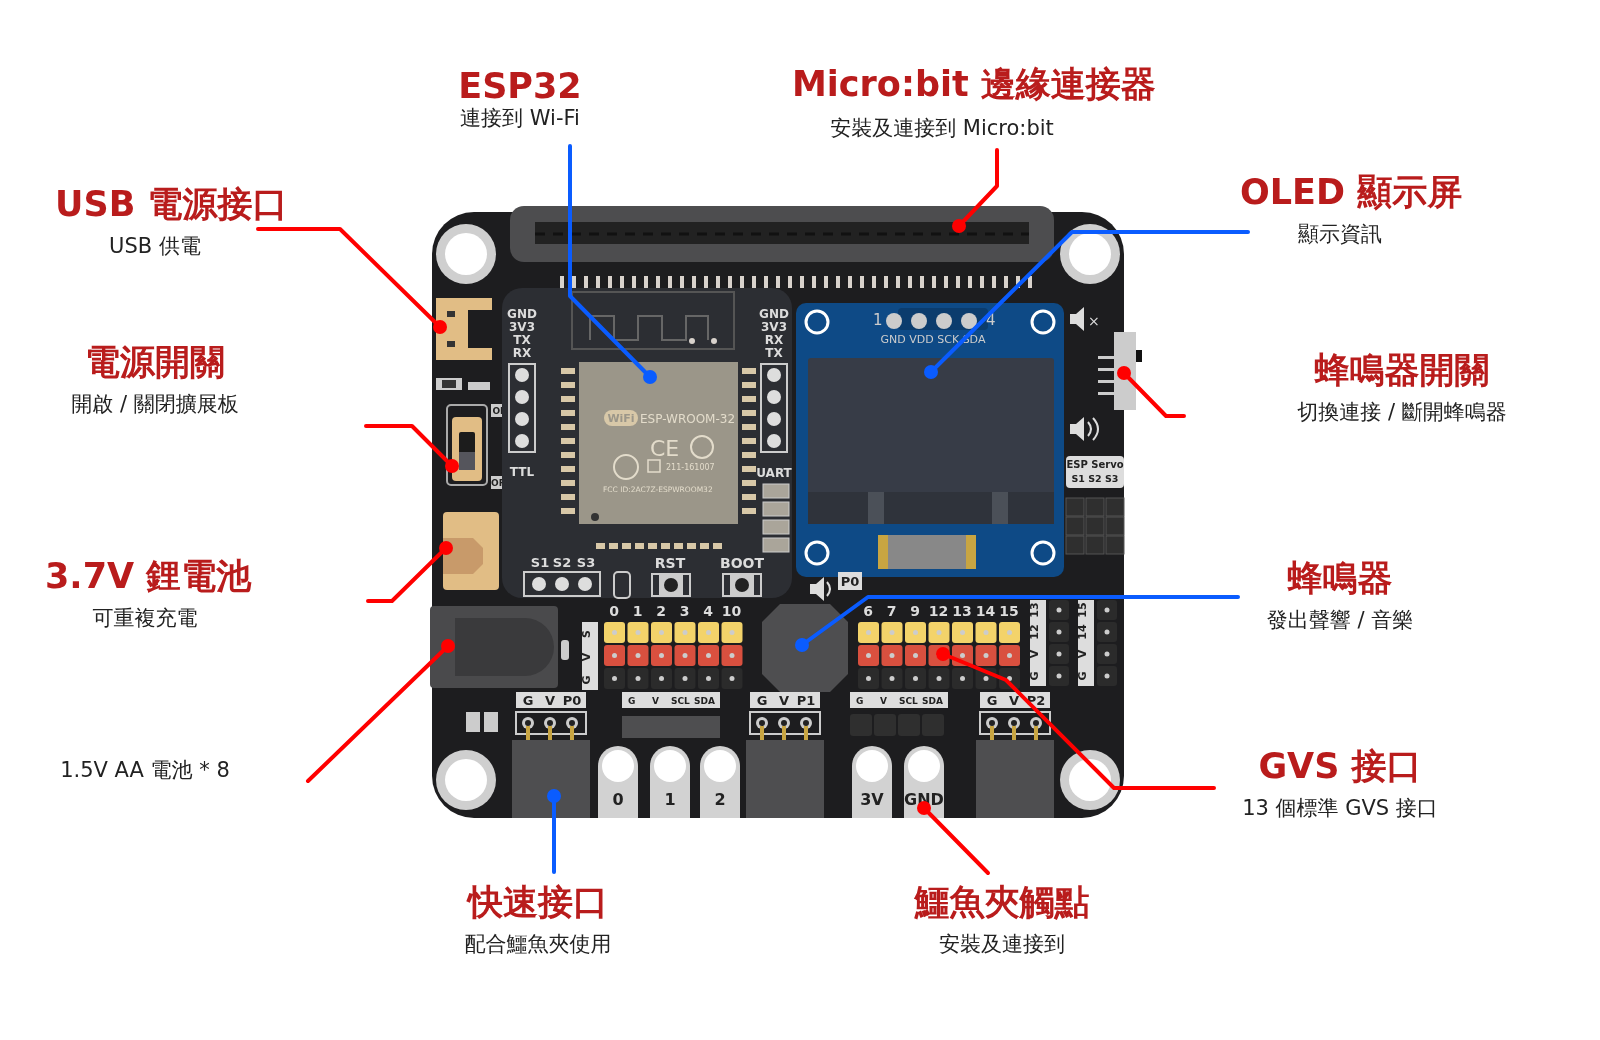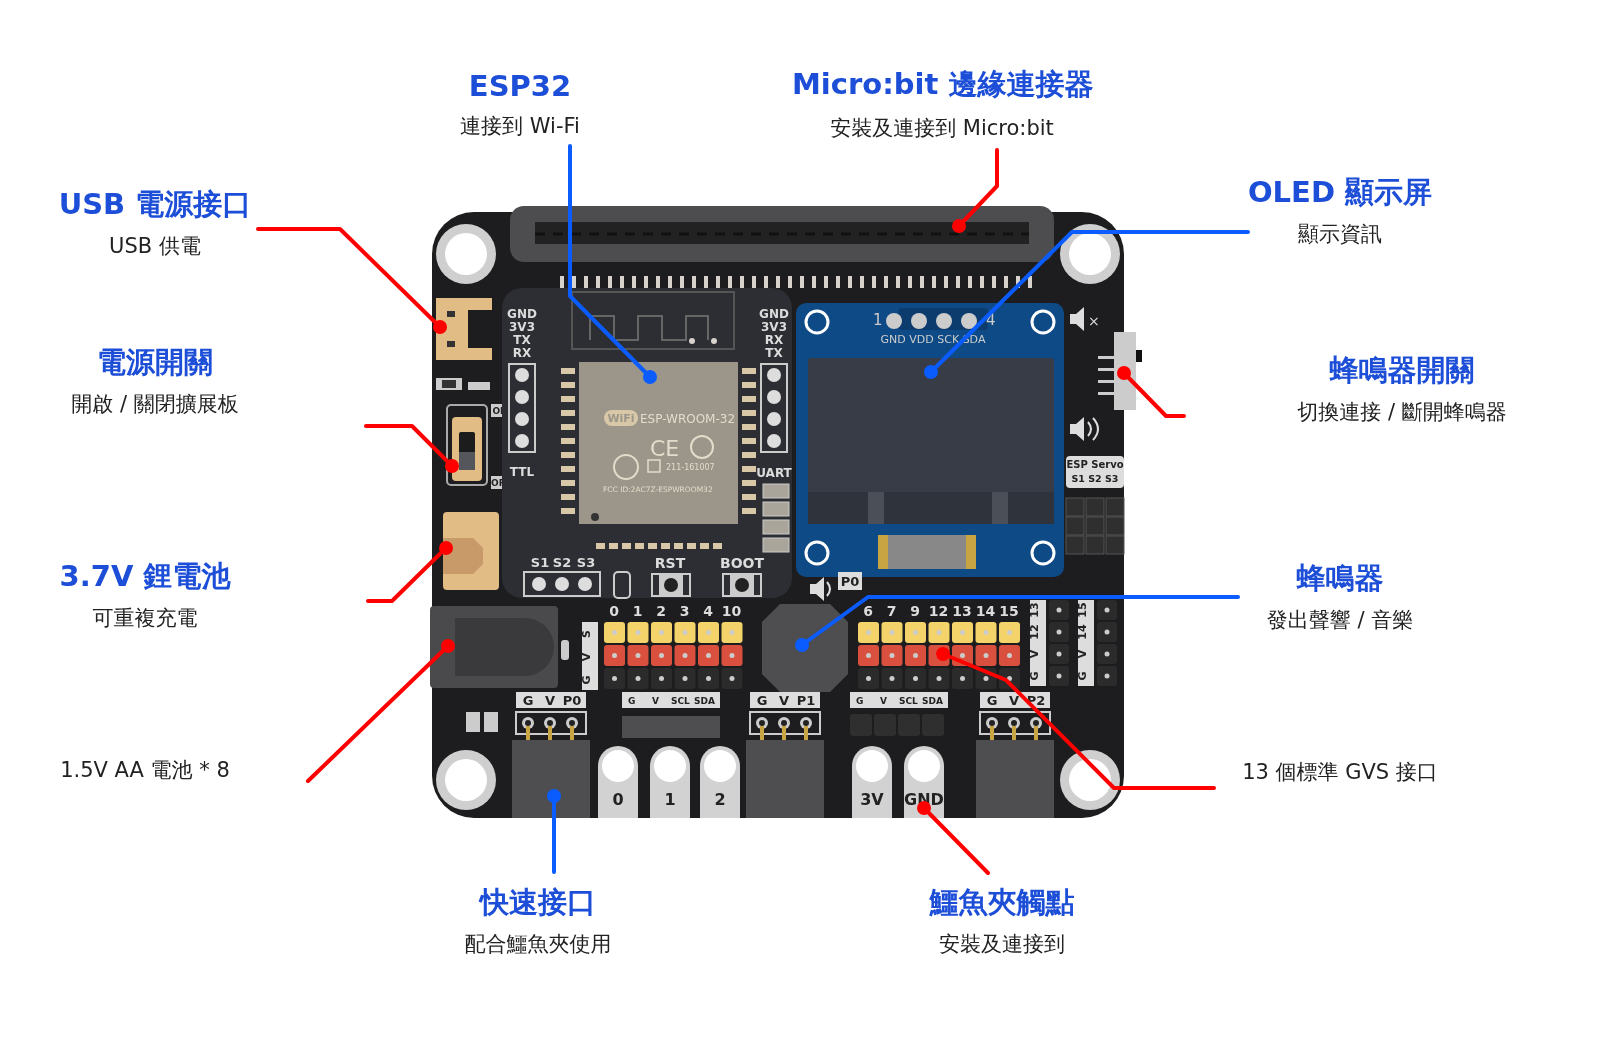--- a/index.html
+++ b/index.html
@@ -1,18 +1,18 @@
 <!DOCTYPE html>
 <html><head>
 <meta charset="utf-8">
 <style>
   html,body{margin:0;padding:0;background:#ffffff;}
   body{width:1600px;height:1040px;position:relative;overflow:hidden;font-family:"DejaVu Sans","Liberation Sans",sans-serif;color:#111;}
   .lbl{position:absolute;text-align:center;}
-  .lbl .t{font-weight:bold;font-size:29px;line-height:36px;color:#1d4ed8;white-space:nowrap;}
+  .lbl .t{font-weight:bold;font-size:35px;line-height:36px;color:#b91c1c;white-space:nowrap;}
   .lbl .s{font-size:21px;line-height:28px;color:#222;margin-top:10px;white-space:nowrap;}
   svg#board{position:absolute;left:0;top:0;}
   .pcb-text{font-family:"DejaVu Sans","Liberation Sans",sans-serif;font-weight:bold;fill:#dcdcdc;}
   .dark-text{font-family:"DejaVu Sans","Liberation Sans",sans-serif;font-weight:bold;fill:#222;}
 </style>
 </head>
 <body>
 
 <svg id="board" width="1600" height="1040" viewBox="0 0 1600 1040">
 
@@ -497,39 +497,40 @@
 </div>
 <div class="lbl" style="left:45px;top:558px;width:200px;">
   <div class="t">3.7V 鋰電池</div>
   <div class="s">可重複充電</div>
 </div>
 <div class="lbl" style="left:45px;top:746px;width:200px;">
   <div class="s">1.5V AA 電池 * 8</div>
 </div>
 <div class="lbl" style="left:420px;top:68px;width:200px;">
   <div class="t">ESP32</div>
-  <div class="s" style="margin-top:8px">連接到 Wi-Fi</div>
+  <div class="s" style="margin-top:0">連接到 Wi-Fi</div>
 </div>
 <div class="lbl" style="left:792px;top:66px;width:300px;">
   <div class="t">Micro:bit 邊緣連接器</div>
   <div class="s" style="margin-top:12px">安裝及連接到 Micro:bit</div>
 </div>
 <div class="lbl" style="left:1240px;top:174px;width:200px;">
   <div class="t">OLED 顯示屏</div>
   <div class="s">顯示資訊</div>
 </div>
 <div class="lbl" style="left:1282px;top:352px;width:240px;">
   <div class="t">蜂鳴器開關</div>
   <div class="s">切換連接 / 斷開蜂鳴器</div>
 </div>
 <div class="lbl" style="left:1240px;top:560px;width:200px;">
   <div class="t">蜂鳴器</div>
   <div class="s">發出聲響 / 音樂</div>
 </div>
 <div class="lbl" style="left:1230px;top:748px;width:220px;">
+  <div class="t">GVS 接口</div>
   <div class="s">13 個標準 GVS 接口</div>
 </div>
 <div class="lbl" style="left:438px;top:884px;width:200px;">
   <div class="t">快速接口</div>
   <div class="s">配合鱷魚夾使用</div>
 </div>
 <div class="lbl" style="left:902px;top:884px;width:200px;">
   <div class="t">鱷魚夾觸點</div>
   <div class="s">安裝及連接到</div>
 </div>

